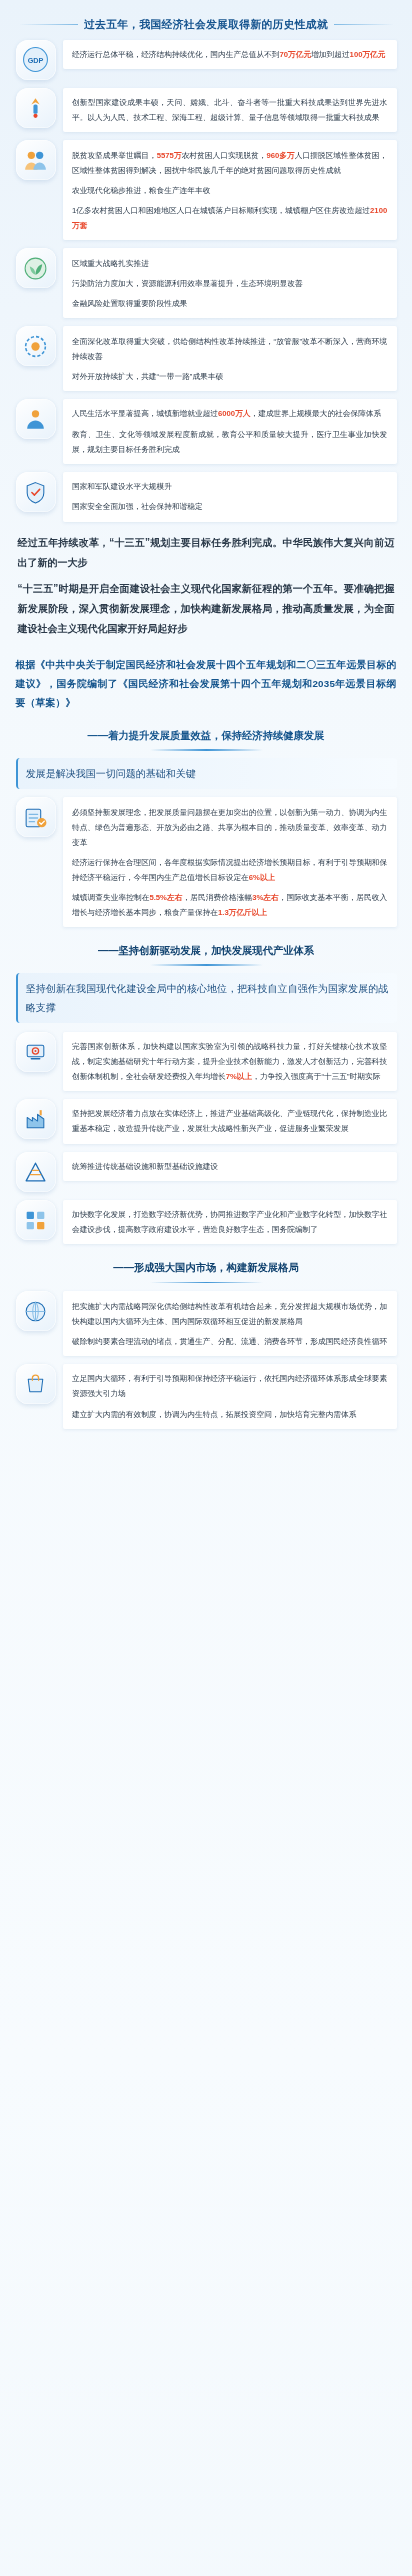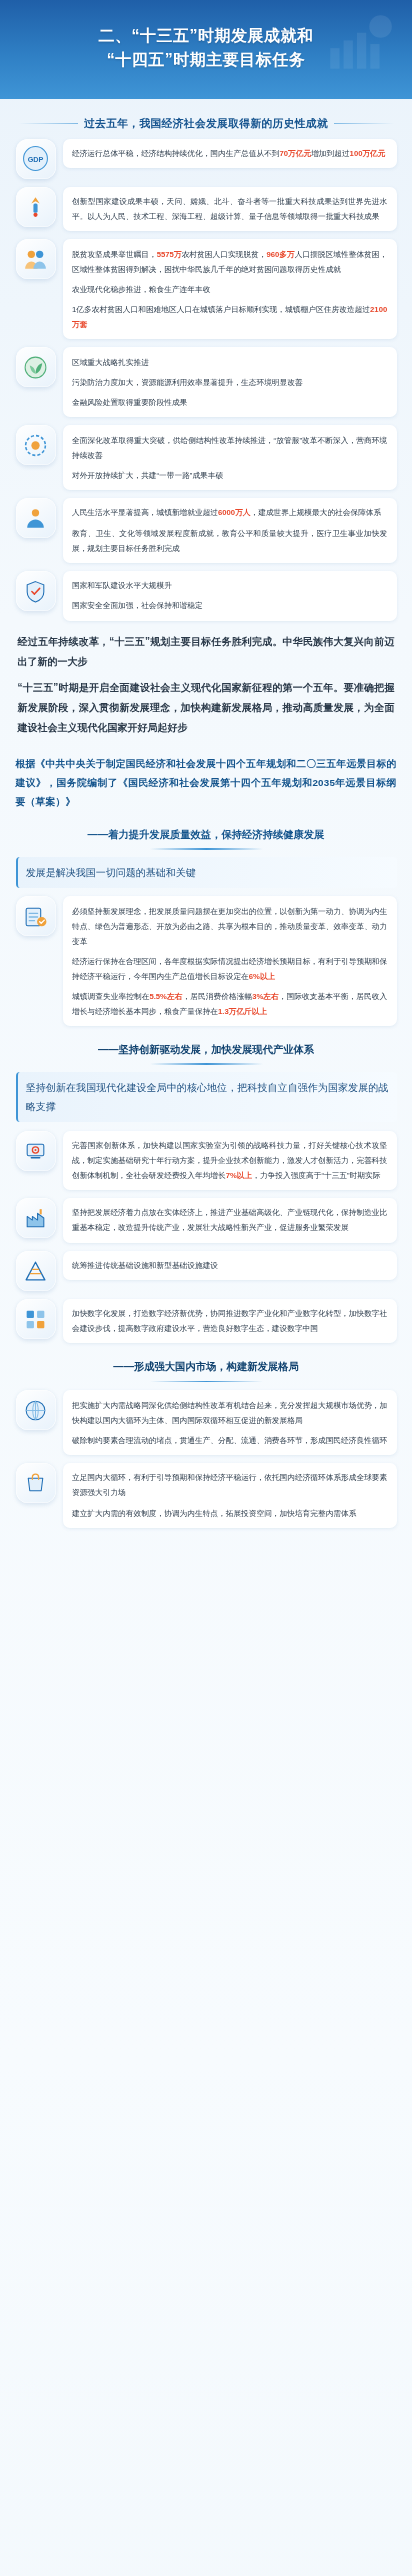--- a/index.html
+++ b/index.html
@@ -79,21 +79,21 @@
     border-radius: 12px;
     background: linear-gradient(145deg,#ffffff 0%, #e8f2fb 100%);
     box-shadow: 0 1.5px 4.1px rgba(40,100,160,.14), inset 0 0 0 0.5px rgba(255,255,255,.9);
     display:flex; align-items:center; justify-content:center;
     position:relative;
   }
   .icon-box svg { display:block; }
   .item-body {
     flex:1;
     background:#ffffff;
-    border-radius: 7px;
+    border-radius: 2px;
     padding: 7.2px 9.3px;
     box-shadow: 0 1px 3.6px rgba(40,100,160,.10);
     font-size: 7.7px;
     line-height: 1.95;
     color:#2b3a4a;
     text-align: justify;
   }
   .item-body p { margin: 0 0 5.2px 0; }
   .item-body p:last-child { margin-bottom:0; }
   .hl { color:#e8472b; font-weight:bold; }
@@ -158,33 +158,20 @@
     color:#1d4f80;
     text-align:justify;
   }
   .footer-space { height: 20.6px; }
 </style>
 </head>
 <body>
 
 <div class="page">
 
-  <div class="header">
-    <svg class="header-deco" viewBox="0 0 150 120">
-      <circle cx="118" cy="28" r="22" fill="#ffffff" opacity=".35"></circle>
-      <rect x="20" y="70" width="18" height="40" fill="#ffffff" opacity=".3"></rect>
-      <rect x="46" y="55" width="18" height="55" fill="#ffffff" opacity=".3"></rect>
-      <rect x="72" y="40" width="18" height="70" fill="#ffffff" opacity=".3"></rect>
-      <rect x="98" y="62" width="18" height="48" fill="#ffffff" opacity=".3"></rect>
-    </svg>
-    <h1>
-      <span>二、“十三五”时期发展成就和</span><br>
-      <span>“十四五”时期主要目标任务</span>
-    </h1>
-  </div>
 
   <div class="section-bar">
     <span class="bar-line"></span>
     <span class="bar-title">过去五年，我国经济社会发展取得新的历史性成就</span>
     <span class="bar-line right"></span>
   </div>
 
   <div class="item">
     <div class="icon-box">
       <svg width="27" height="27" viewBox="0 0 52 52">
@@ -356,21 +343,21 @@
   <div class="item">
     <div class="icon-box">
       <svg width="27" height="27" viewBox="0 0 52 52">
         <rect x="9" y="9" width="14" height="14" rx="2" fill="#3f95d6"></rect>
         <rect x="29" y="9" width="14" height="14" rx="2" fill="#8ec4ea"></rect>
         <rect x="9" y="29" width="14" height="14" rx="2" fill="#8ec4ea"></rect>
         <rect x="29" y="29" width="14" height="14" rx="2" fill="#f0a23c"></rect>
       </svg>
     </div>
     <div class="item-body">
-      <p>加快数字化发展，打造数字经济新优势，协同推进数字产业化和产业数字化转型，加快数字社会建设步伐，提高数字政府建设水平，营造良好数字生态，建设数字中国</p>
+      <p>加快数字化发展，打造数字经济新优势，协同推进数字产业化和产业数字化转型，加快数字社会建设步伐，提高数字政府建设水平，营造良好数字生态，国务院编制了</p>
     </div>
   </div>
 
   <div class="sub-head dark">
     <span class="sh-text">——形成强大国内市场，构建新发展格局</span>
     <span class="sh-rule"></span>
   </div>
 
   <div class="item">
     <div class="icon-box">

